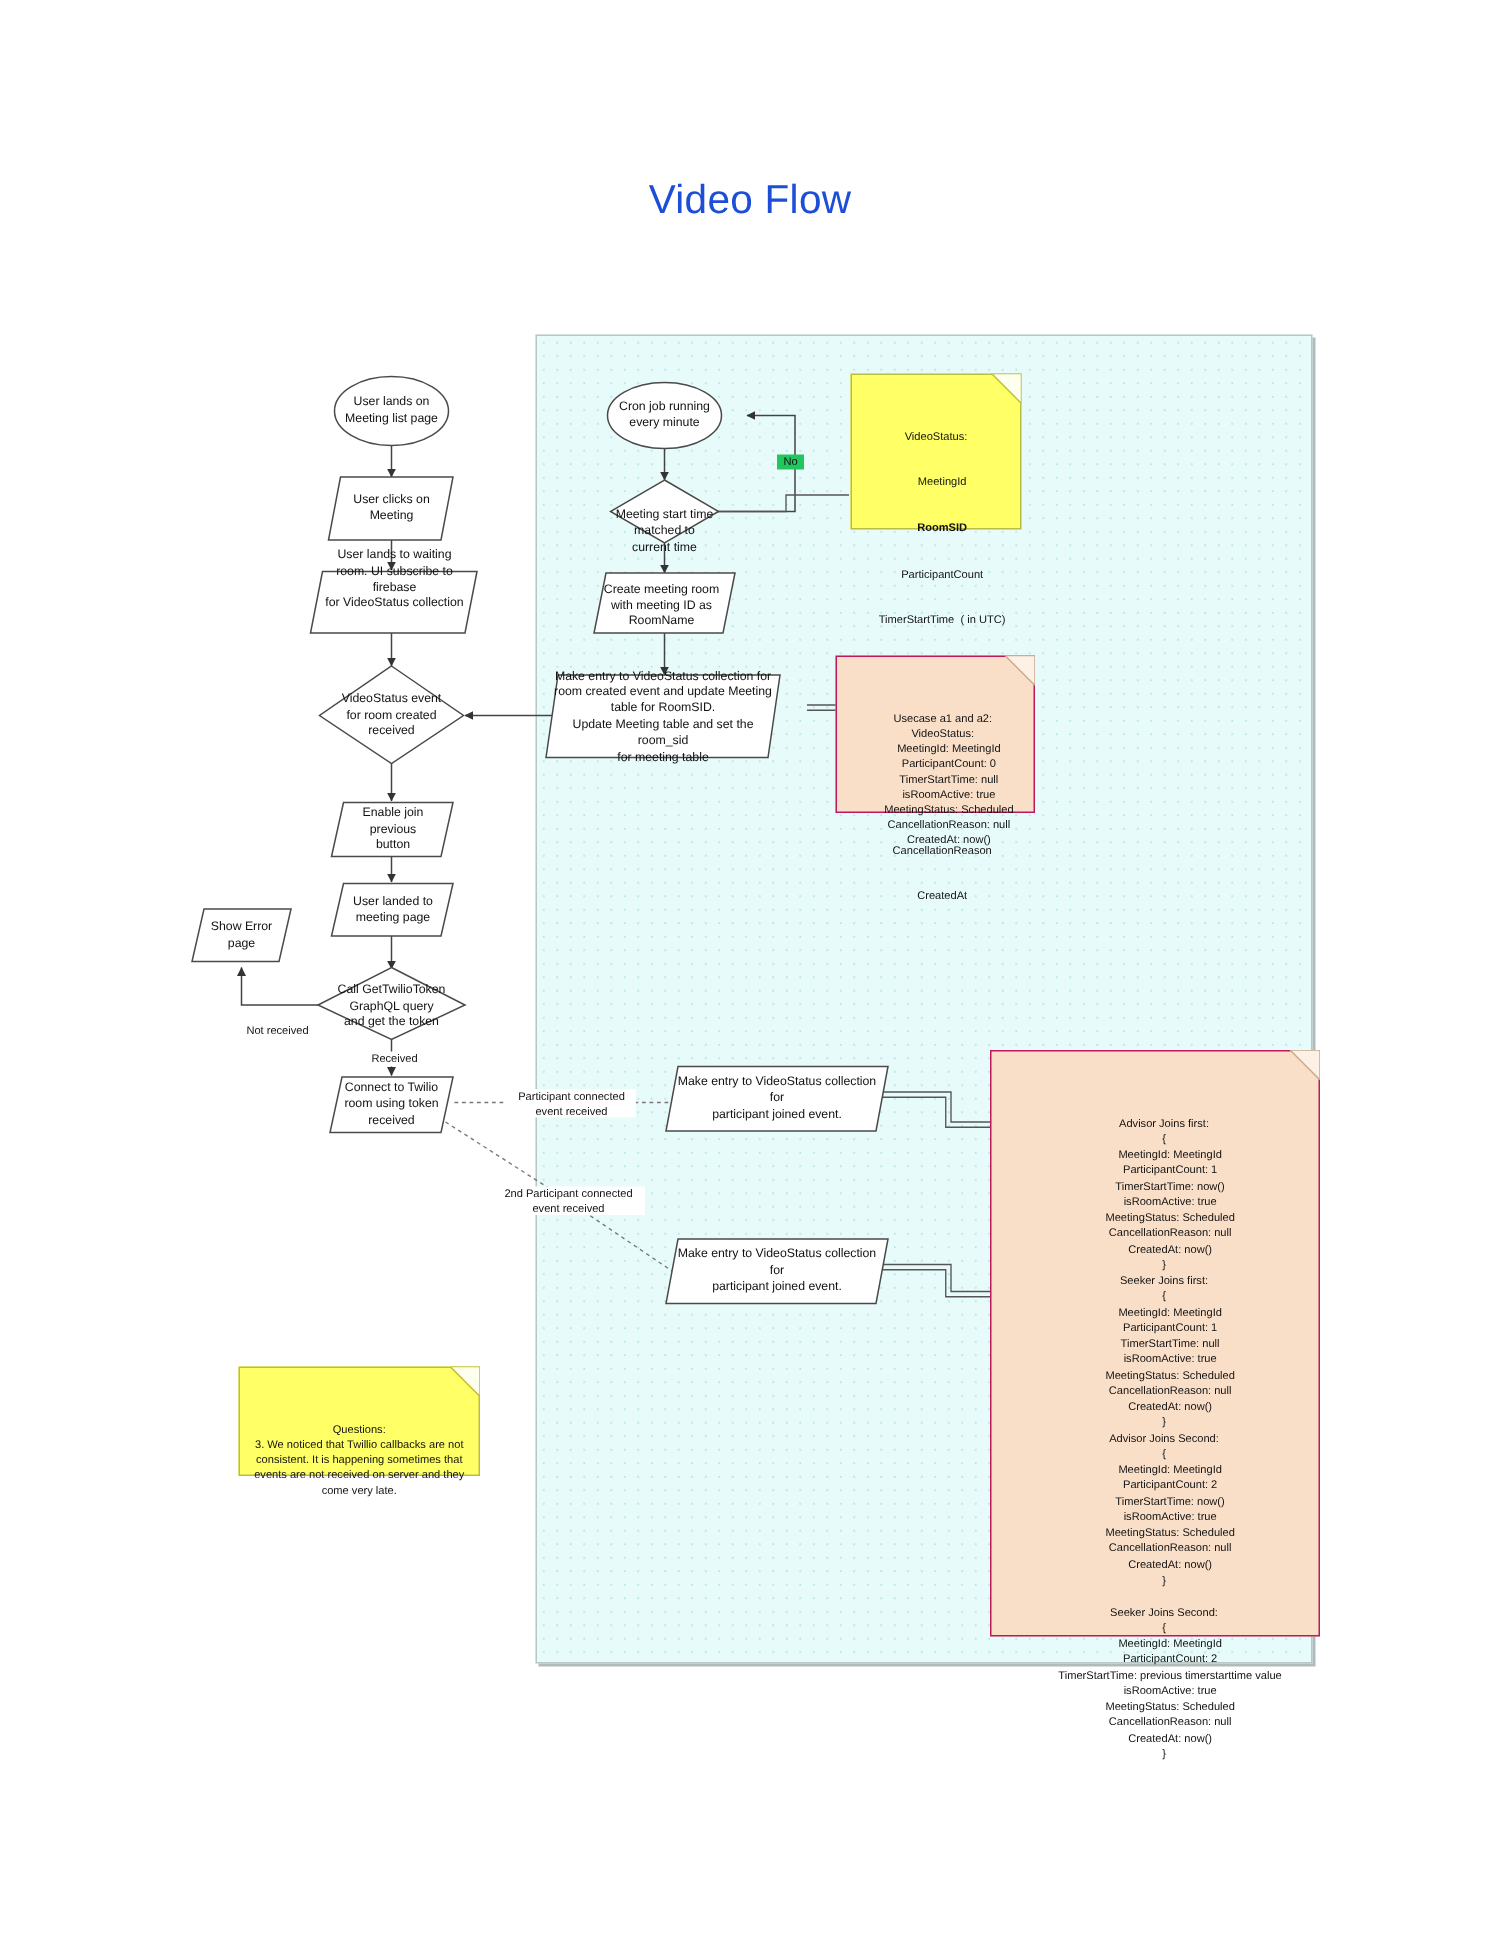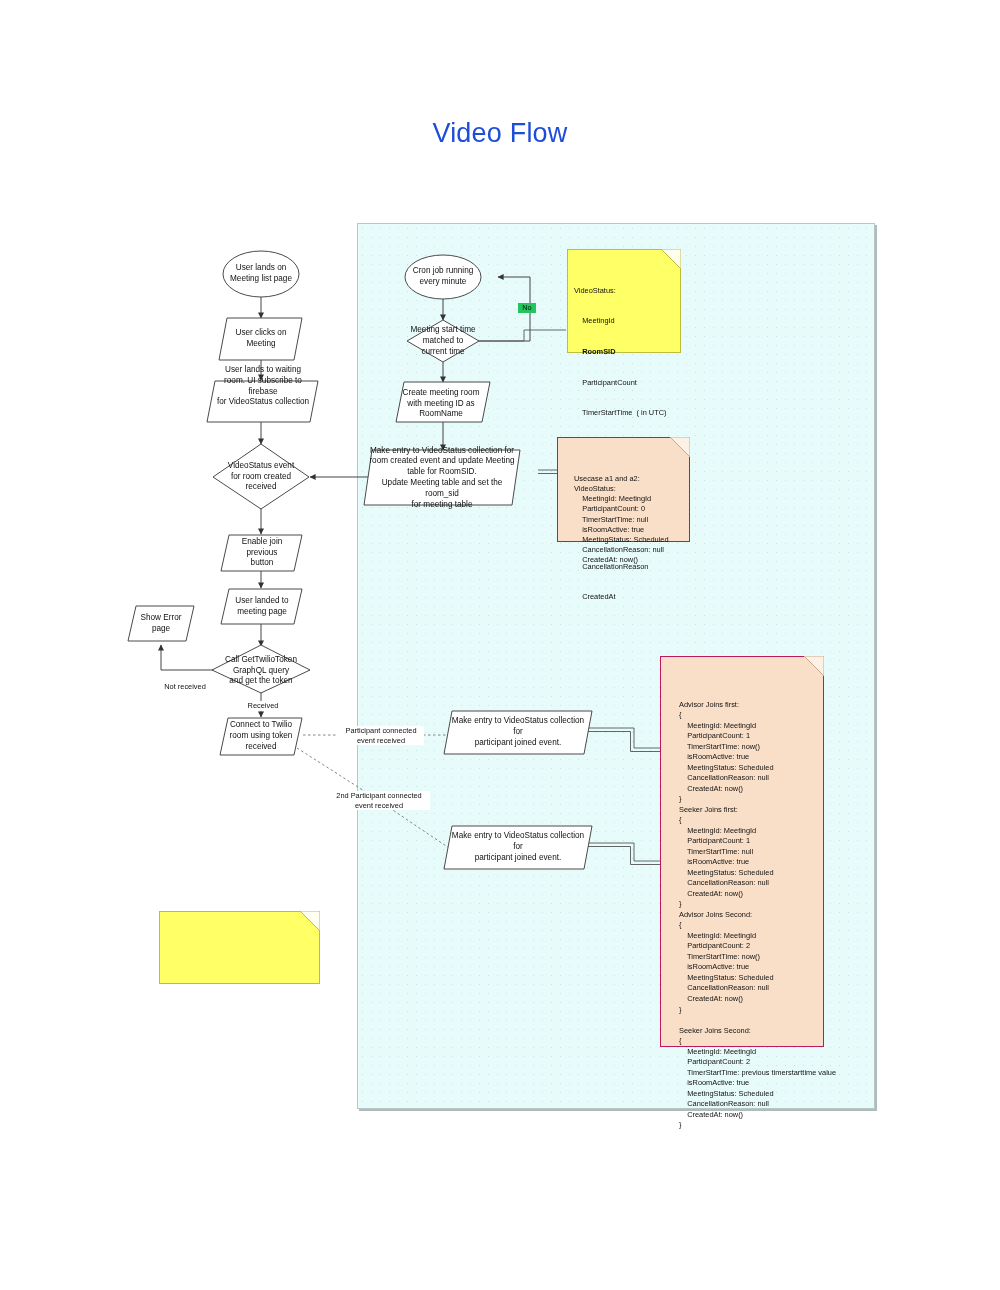--- a/index.html
+++ b/index.html
@@ -21,21 +21,21 @@
   svg.canvas{pointer-events:none;}
 
   
   .node{position:absolute;box-sizing:border-box;display:flex;align-items:center;
         justify-content:center;text-align:center;font-size:8.2px;line-height:1.32;
         color:#111;}
   .node .lbl{padding:0 3px;white-space:pre-line;}
 
   
   .note{position:absolute;box-sizing:border-box;font-size:7.4px;line-height:1.38;
-        color:#111;white-space:pre;padding:5px 6px;}
+        color:#111;white-space:pre;padding:5px 6px;text-align:center;}
   .note.yellow{background:#ffff66;border:1px solid #bdbd3d;}
   .note.orange{background:#fadfc8;border:1px solid #be185d;}
   .note .fold{position:absolute;right:-1px;top:-1px;width:20px;height:20px;}
 
   .edgelabel{position:absolute;font-size:7.4px;line-height:1.3;color:#111;
       text-align:center;background:#fff;padding:0 1px;}
   .edgelabel.onlane{background:#22c55e;}
 </style>
 </head>
 <body>
@@ -154,21 +154,21 @@
 </div>
 <div class="node" style="left:222px;top:718px;width:78px;height:37px;">
   <span class="lbl">Connect to Twilio
 room using token
 received</span>
 </div>
 <div class="node" style="left:405px;top:256px;width:76px;height:42px;">
   <span class="lbl">Cron job running
 every minute</span>
 </div>
-<div class="node" style="left:400px;top:323px;width:86px;height:37px;">
+<div class="node" style="left:400px;top:336px;width:86px;height:37px;">
   <span class="lbl">Meeting start time
 matched to
 current time</span>
 </div>
 <div class="node" style="left:397px;top:382px;width:88px;height:44px;">
   <span class="lbl">Create meeting room
 with meeting ID as
 RoomName</span>
 </div>
 <div class="node" style="left:366px;top:452px;width:152px;height:52px;">
@@ -220,21 +220,21 @@
 VideoStatus:
     MeetingId: MeetingId
     ParticipantCount: 0
     TimerStartTime: null
     isRoomActive: true
     MeetingStatus: Scheduled
     CancellationReason: null
     CreatedAt: now()</div>
 </div>
 
-<div class="note orange" style="left:660px;top:656px;width:164px;height:391px;line-height:1.42;">
+<div class="note orange" style="left:660px;top:700px;width:220px;height:391px;line-height:1.42;">
   <svg class="fold" viewBox="0 0 20 20">
     <path d="M0,0 L20,20 L20,0 z" fill="#fdf1e6" stroke="#c9a98f" stroke-width="1"></path>
   </svg>
   <div style="padding-left:12px;padding-top:6px;">Advisor Joins first:
 {
     MeetingId: MeetingId
     ParticipantCount: 1
     TimerStartTime: now()
     isRoomActive: true
     MeetingStatus: Scheduled
@@ -271,13 +271,18 @@
     MeetingStatus: Scheduled
     CancellationReason: null
     CreatedAt: now()
 }</div>
 </div>
 
 <div class="note yellow" style="left:159px;top:911px;width:161px;height:73px;">
   <svg class="fold" viewBox="0 0 20 20">
     <path d="M0,0 L20,20 L20,0 z" fill="#fffff0" stroke="#bdbd3d" stroke-width="1"></path>
   </svg>
+  <div>Questions:
+3. We noticed that Twillio callbacks are not
+consistent. It is happening sometimes that
+events are not received on server and they
+come very late.</div>
 </div>
 
 </body></html>

